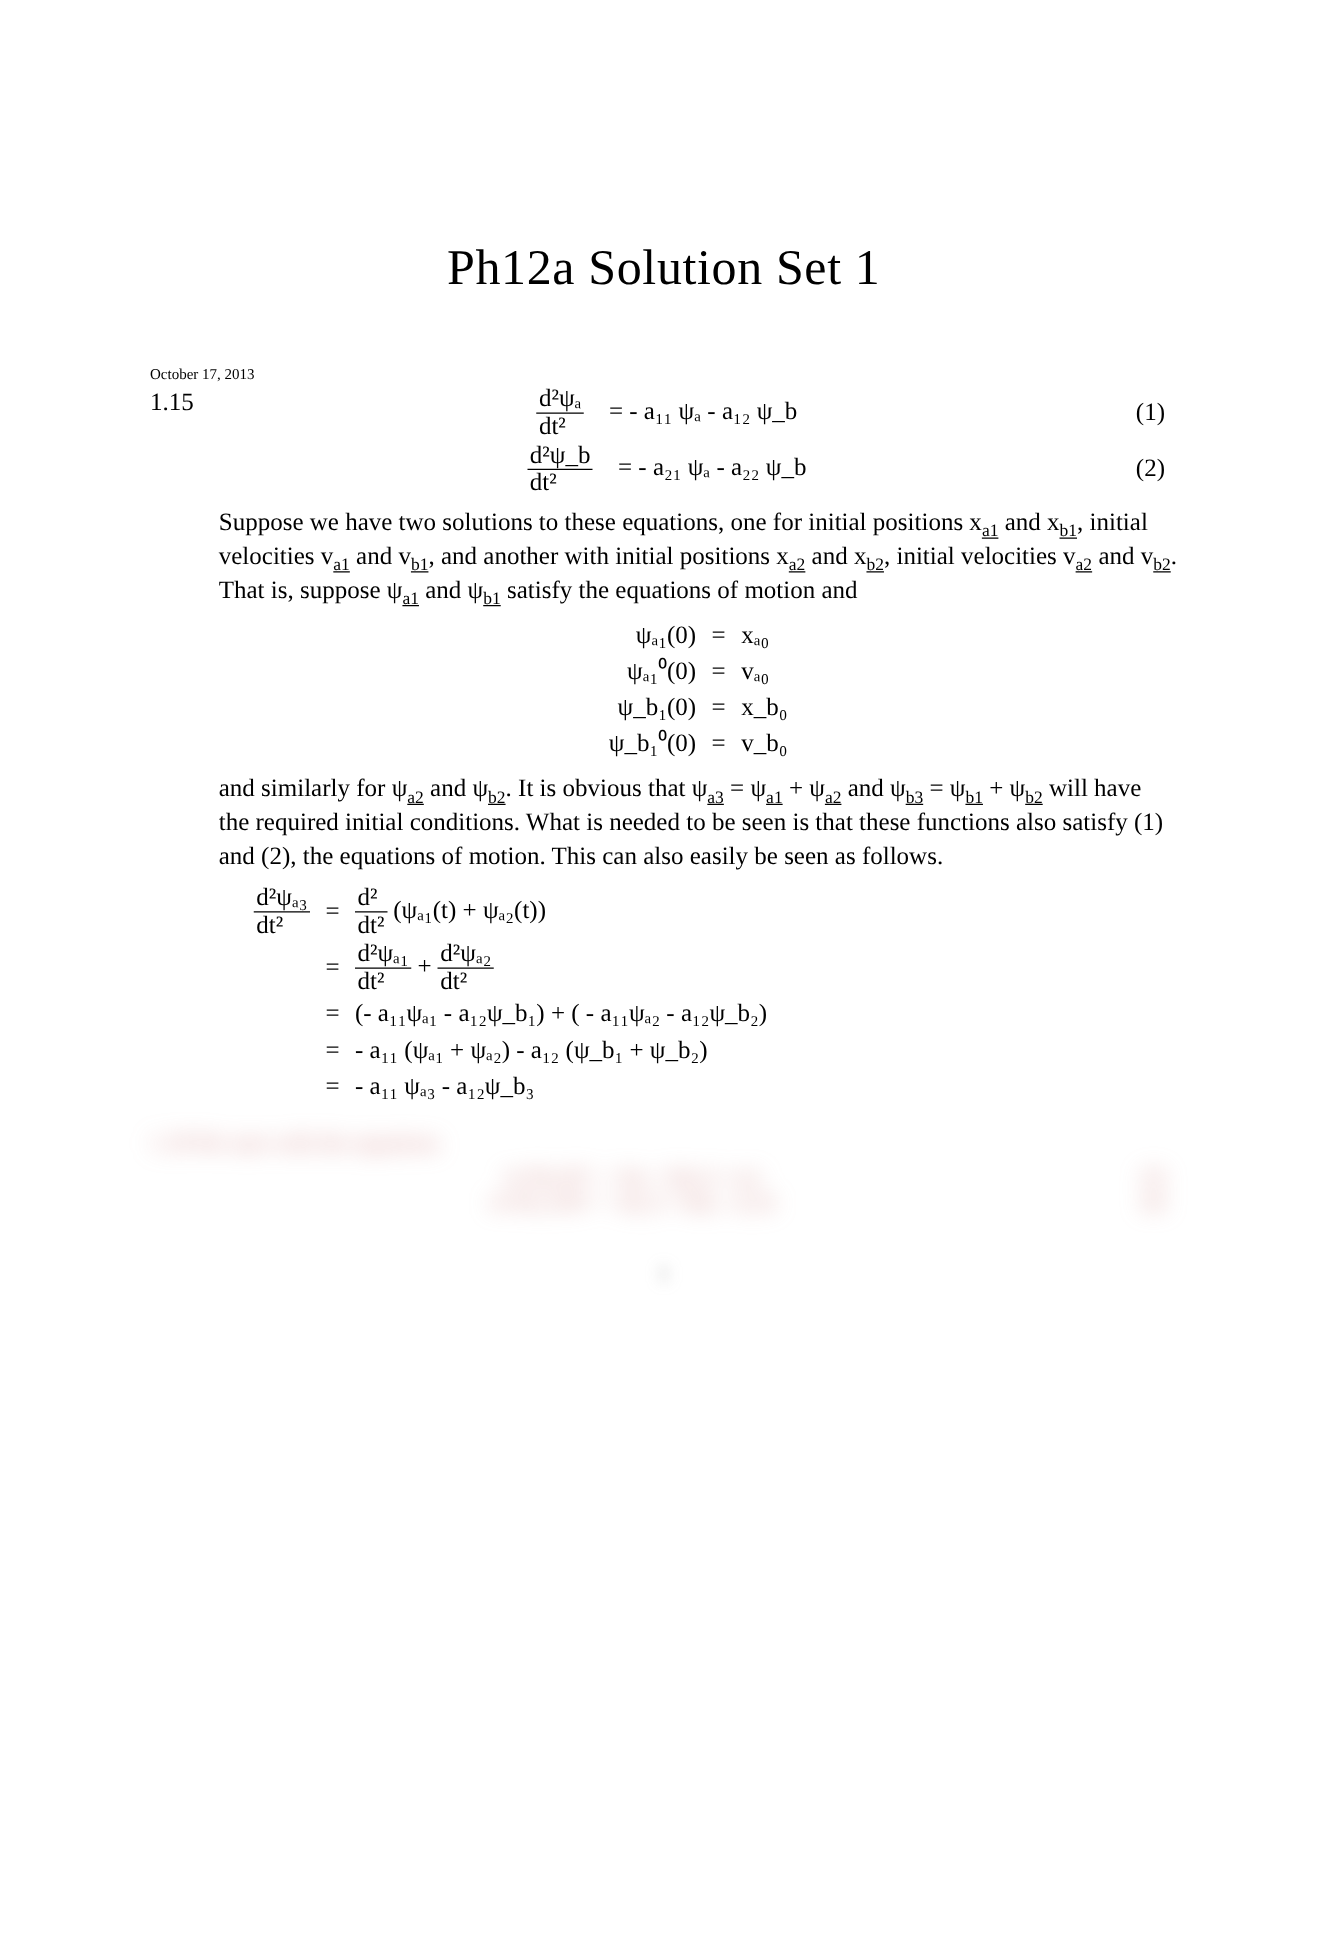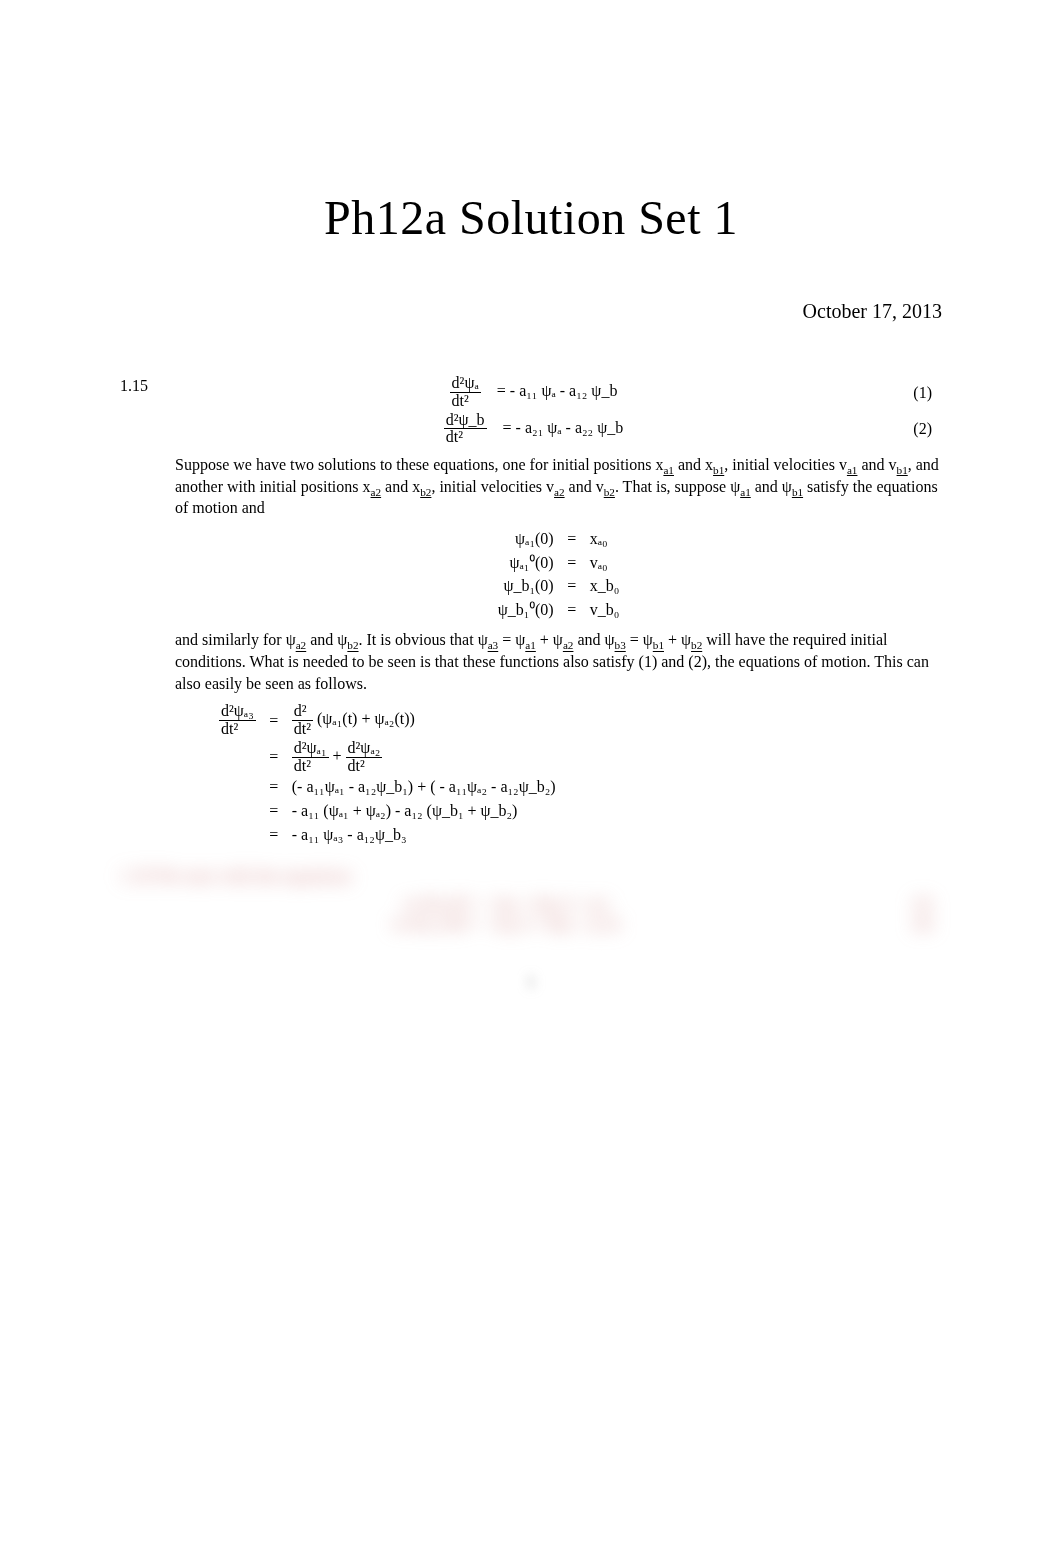--- a/index.html
+++ b/index.html
@@ -10,34 +10,33 @@
     color: #000;
     width: 1062px;
     height: 1561px;
     position: relative;
     box-sizing: border-box;
   }
   .page {
     padding: 190px 120px 40px 120px;
   }
   h1.title {
-    font-size: 48px;
+    font-size: 40px;
     font-weight: normal;
     text-align: center;
     margin: 0 0 55px 0;
     letter-spacing: 0.5px;
   }
   .date {
-    text-align: right;
-    font-size: 20px;
-    margin-bottom: 50px;
+    text-align: left;
+    font-size: 12px;
   }
   .item {
     display: flex;
-    font-size: 16px;
+    font-size: 20px;
     line-height: 1.35;
   }
   .item-num {
     width: 55px;
     flex: 0 0 55px;
     text-align: left;
     padding-top: 2px;
   }
   .item-body {
     flex: 1 1 auto;
@@ -101,21 +100,21 @@
     user-select: none;
   }
   .foot {
     text-align:center;
     font-size:16px;
     color:#888;
     filter: blur(6px);
     margin-top: 40px;
   }
   .para { margin: 8px 0; }
-  .indent-eq { margin-left: 40px; }
+  .indent-eq { margin-left: 24px; }
 </style>
 </head>
 <body>
 
 <div class="page">
 
   <h1 class="title">Ph12a Solution Set 1</h1>
 
   <div class="date">October 17, 2013</div>
 

